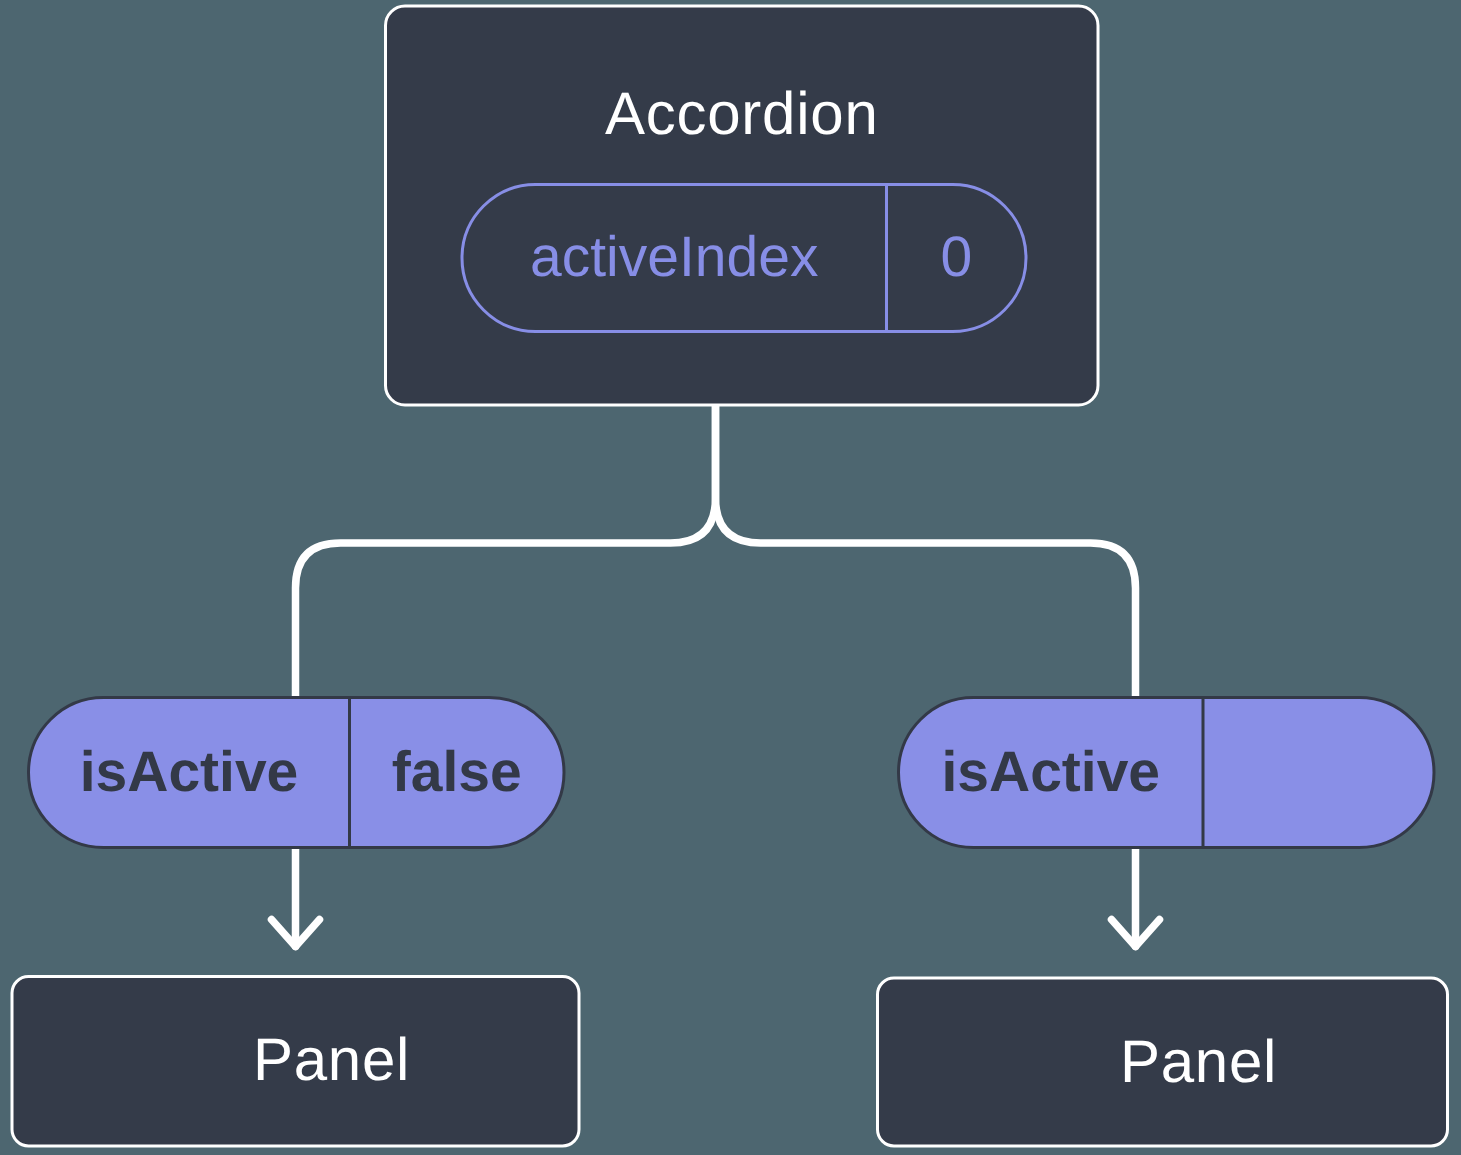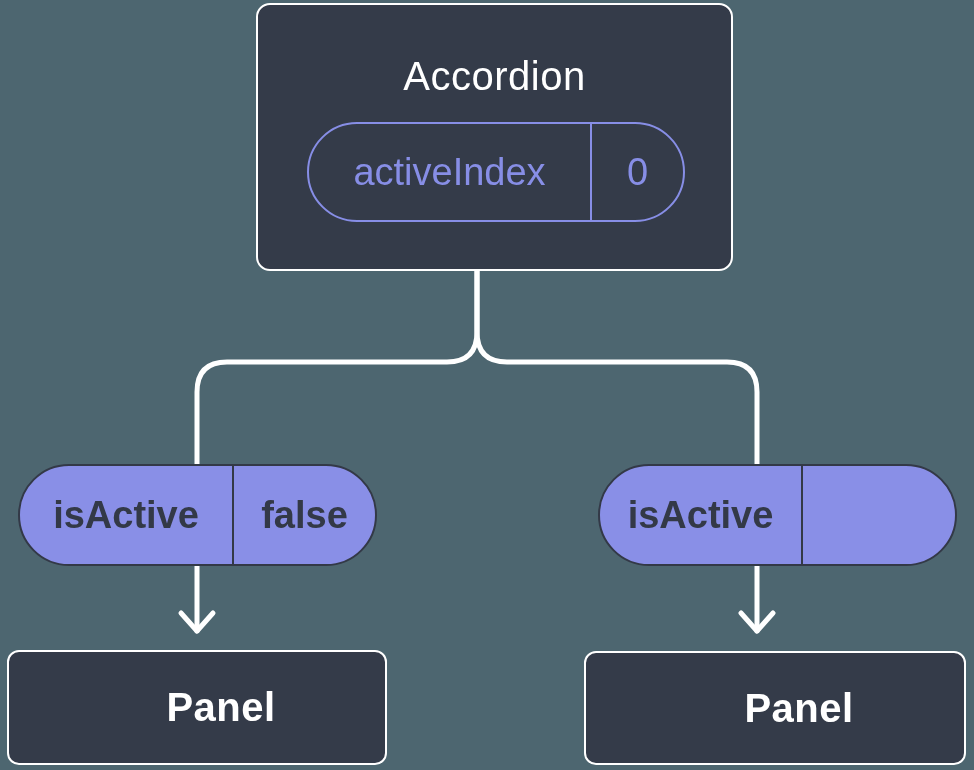--- a/index.html
+++ b/index.html
@@ -58,21 +58,21 @@
     color: var(--node-text);
     letter-spacing: 0.5px;
   }
   .panel-node {
     display: flex;
     align-items: center;
     justify-content: center;
   }
   .panel-node .panel-title {
     font-size: 40px;
-    font-weight: 700;
+    font-weight: 400;
     color: var(--node-text);
     letter-spacing: 0.5px;
     margin-left: 48px;
   }
   .pill {
     position: absolute;
     z-index: 2;
     box-sizing: border-box;
     display: flex;
     align-items: stretch;

